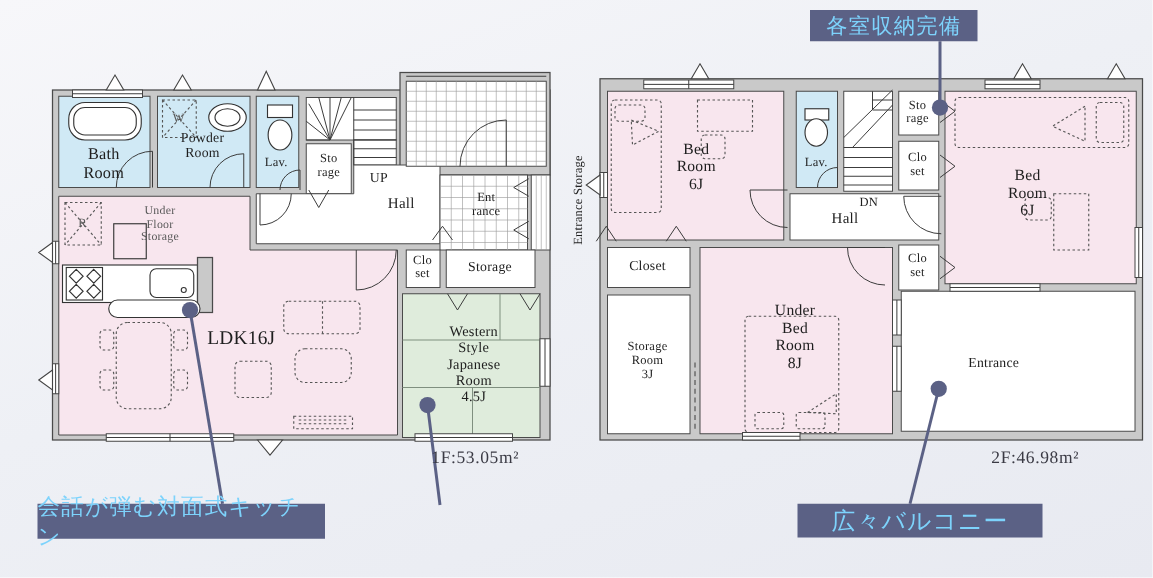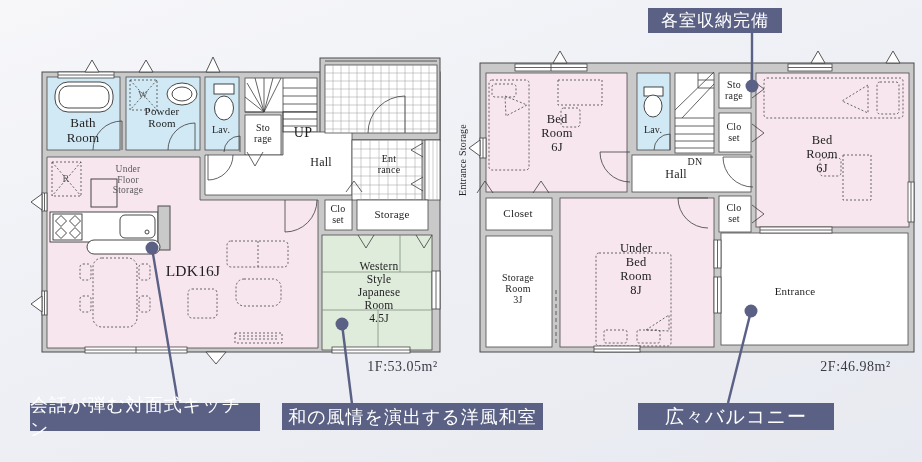--- a/index.html
+++ b/index.html
@@ -24,23 +24,23 @@
   .tri{fill:#ffffff;stroke:#444;stroke-width:.9;}
   .callout-line{stroke:var(--banner,#5b6185);stroke-width:2.4;}
   .callout-dot{fill:var(--banner,#5b6185);}
   .lbl{
     position:absolute;transform:translate(-50%,-50%);
     white-space:pre-line;text-align:center;line-height:1.12;
     color:#1e1e1e;letter-spacing:.2px;
   }
   .lbl.dim{color:#5a5a5a;}
   .lbl.rot{transform:translate(-50%,-50%) rotate(-90deg);}
-  .area-label{position:absolute;text-align:center;font-size:14px;color:#3a3a44;letter-spacing:.5px;}
+  .area-label{position:absolute;text-align:left;font-size:14px;color:#3a3a44;letter-spacing:.5px;}
   .banner{
-    position:absolute;background:var(--banner,#5b6185);color:#ffffff;
+    position:absolute;background:var(--banner,#5b6185);color:#7dd3fc;
     display:flex;align-items:center;justify-content:center;
     letter-spacing:1px;
   }
 </style>
 </head>
 <body>
 
 <div id="stage">
 
 <svg id="plan-svg" width="922" height="462" viewBox="0 0 922 462" xmlns="http://www.w3.org/2000/svg">
@@ -246,21 +246,21 @@
   </g>
 </svg>
 
 <div class="lbl" style="left:83px;top:131px;font-size:13px">Bath
 Room</div>
 <div class="lbl" style="left:162px;top:117px;font-size:11px">Powder
 Room</div>
 <div class="lbl" style="left:221px;top:130px;font-size:10px">Lav.</div>
 <div class="lbl" style="left:263px;top:133px;font-size:10px">Sto
 rage</div>
-<div class="lbl" style="left:303px;top:133px;font-size:14px">UP</div>
+<div class="lbl" style="left:303px;top:143px;font-size:11px">UP</div>
 <div class="lbl" style="left:321px;top:163px;font-size:12px">Hall</div>
 <div class="lbl" style="left:389px;top:164px;font-size:10px">Ent
 rance</div>
 <div class="lbl rot" style="left:463px;top:160px;font-size:10px">Entrance Storage</div>
 <div class="lbl dim" style="left:128px;top:180px;font-size:9.5px">Under
 Floor
 Storage</div>
 <div class="lbl dim" style="left:66px;top:179px;font-size:10px">R</div>
 <div class="lbl dim" style="left:143px;top:95px;font-size:10px">W</div>
 <div class="lbl" style="left:193px;top:271px;font-size:15.5px">LDK16J</div>
@@ -295,16 +295,15 @@
 3J</div>
 <div class="lbl" style="left:636px;top:269px;font-size:12.5px">Under
 Bed
 Room
 8J</div>
 <div class="lbl" style="left:795px;top:291px;font-size:11px">Entrance</div>
 <div class="area-label" style="left:793px;top:359px;width:125px">2F:46.98m²</div>
 
 <div class="banner" style="left:648px;top:8px;width:134px;height:25px;font-size:17px">各室収納完備</div>
 <div class="banner" style="left:30px;top:403px;width:230px;height:28px;font-size:18px">会話が弾む対面式キッチン</div>
-<div class="banner" style="left:282px;top:403px;width:261px;height:27px;font-size:18px">和の風情を演出する洋風和室</div>
 <div class="banner" style="left:638px;top:403px;width:196px;height:27px;font-size:19px">広々バルコニー</div>
 
 </div>
 
 </body></html>

